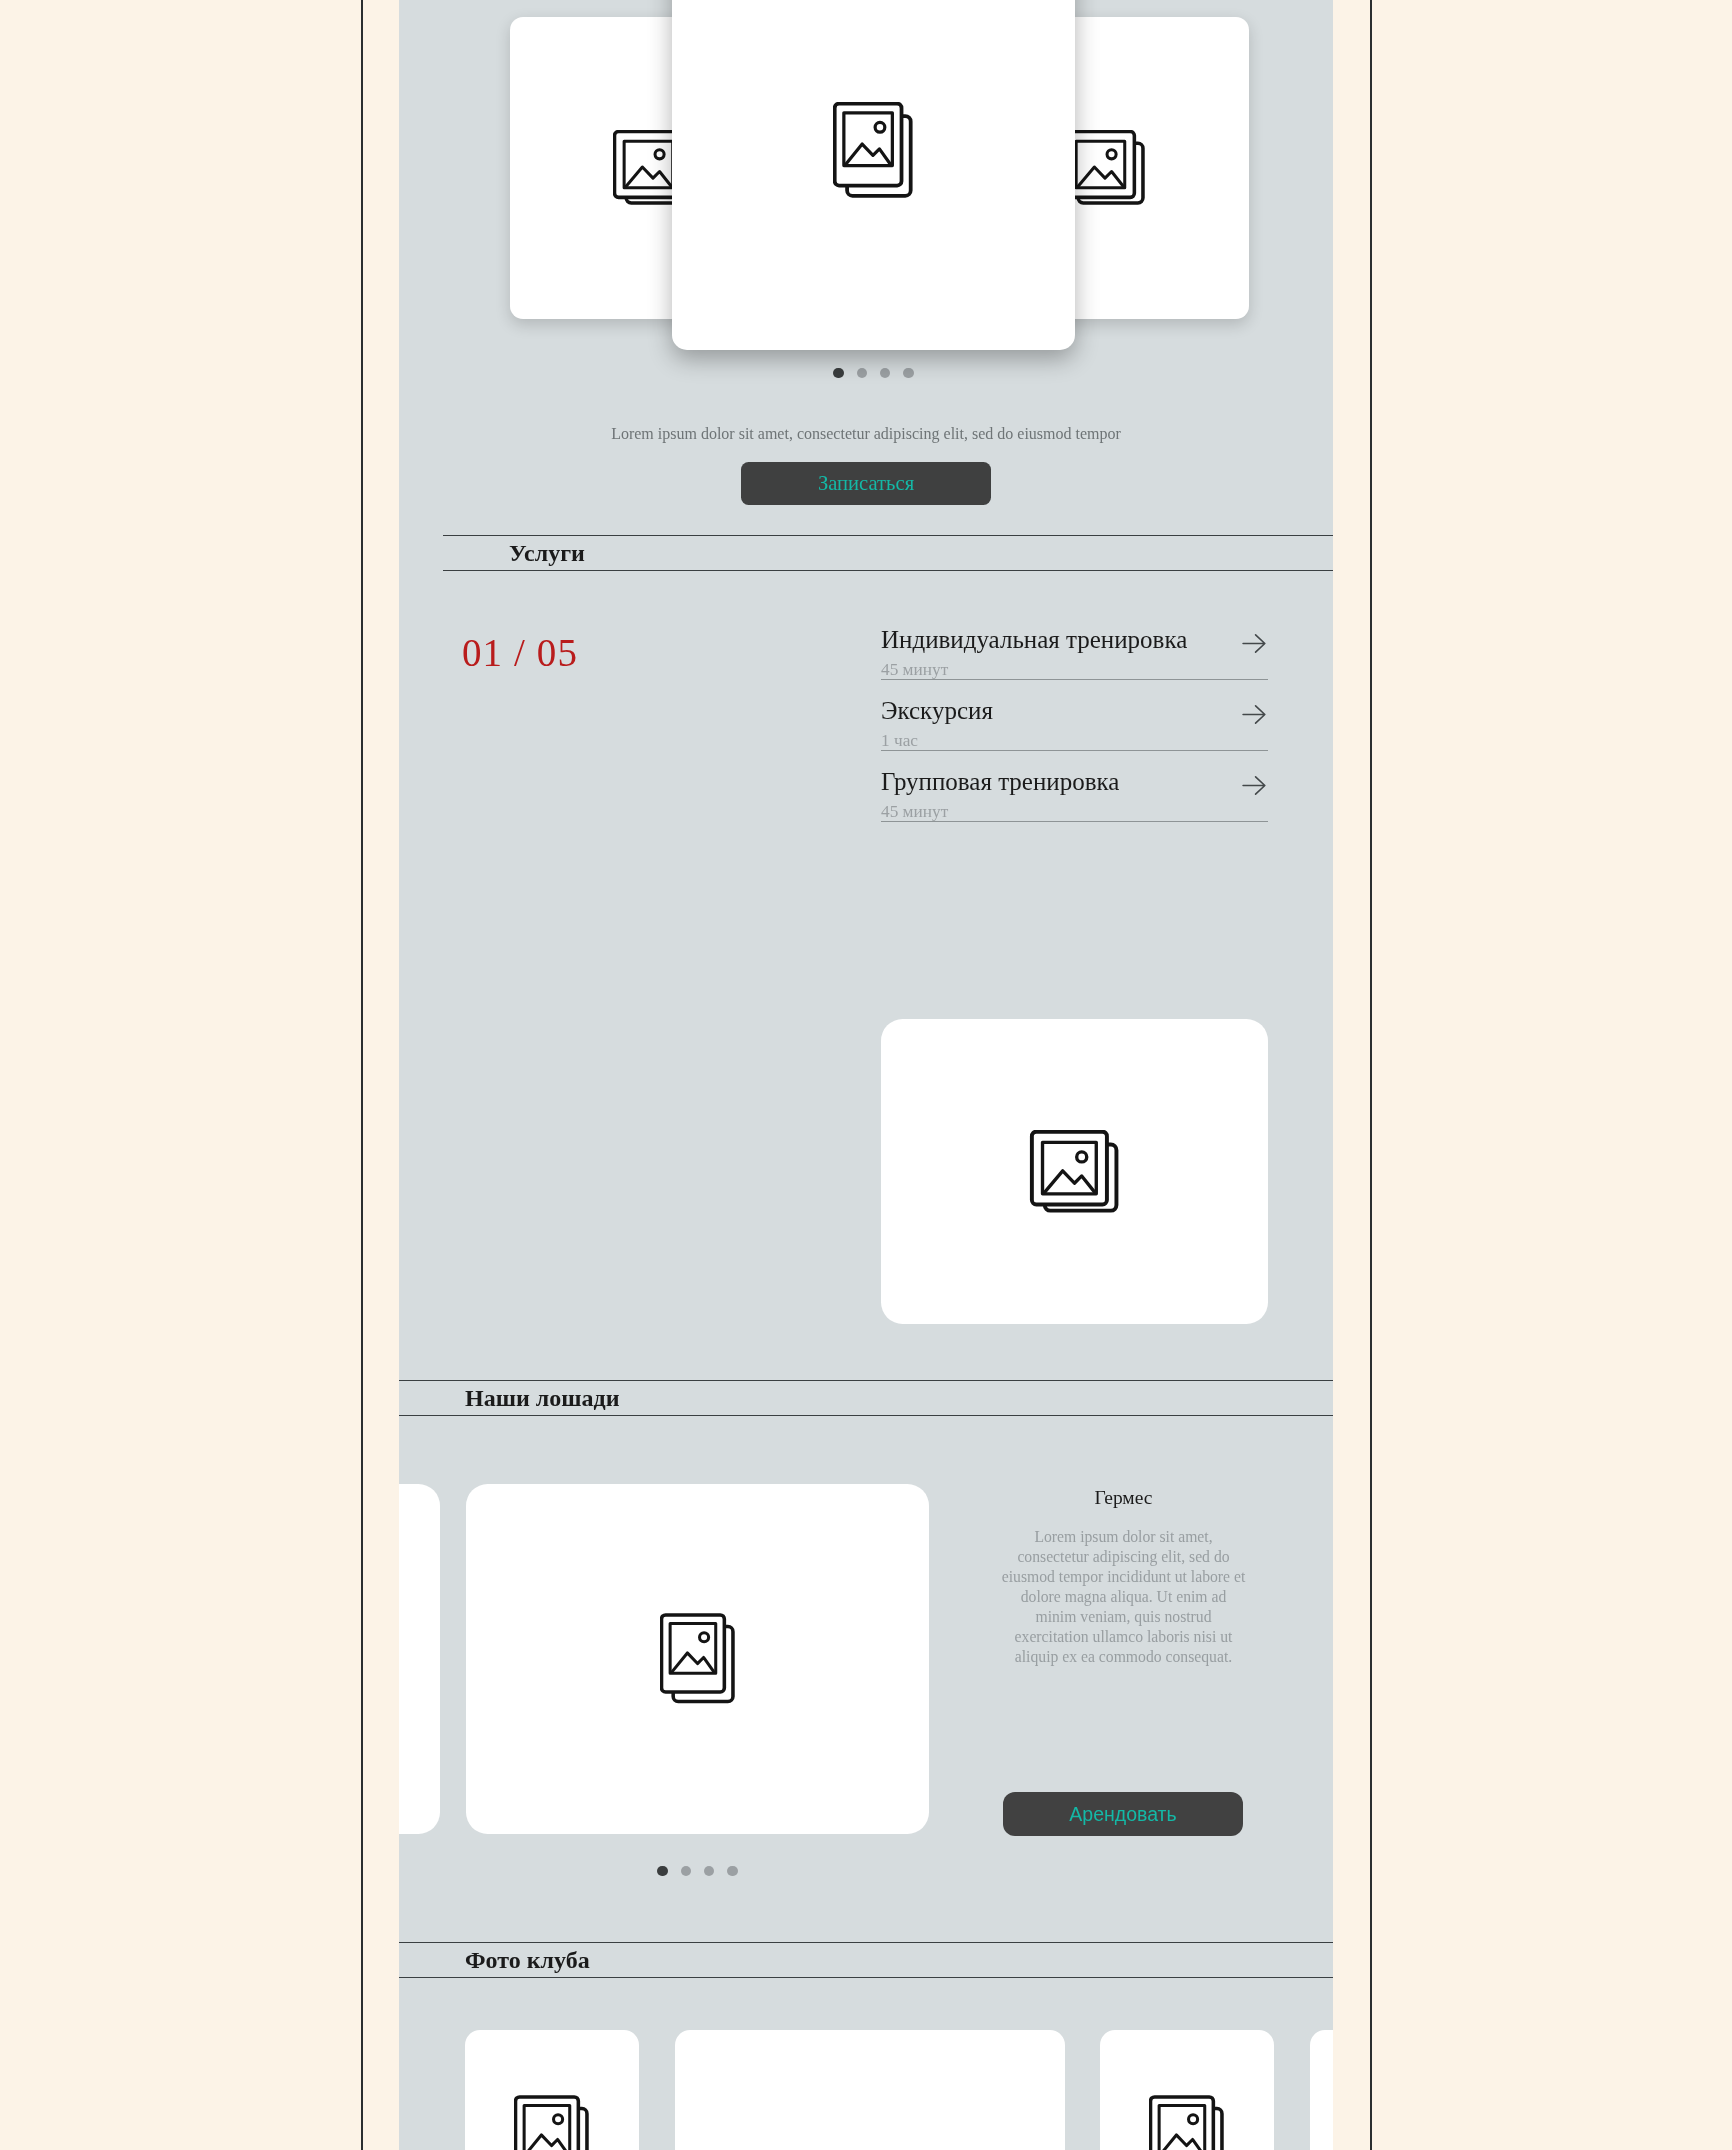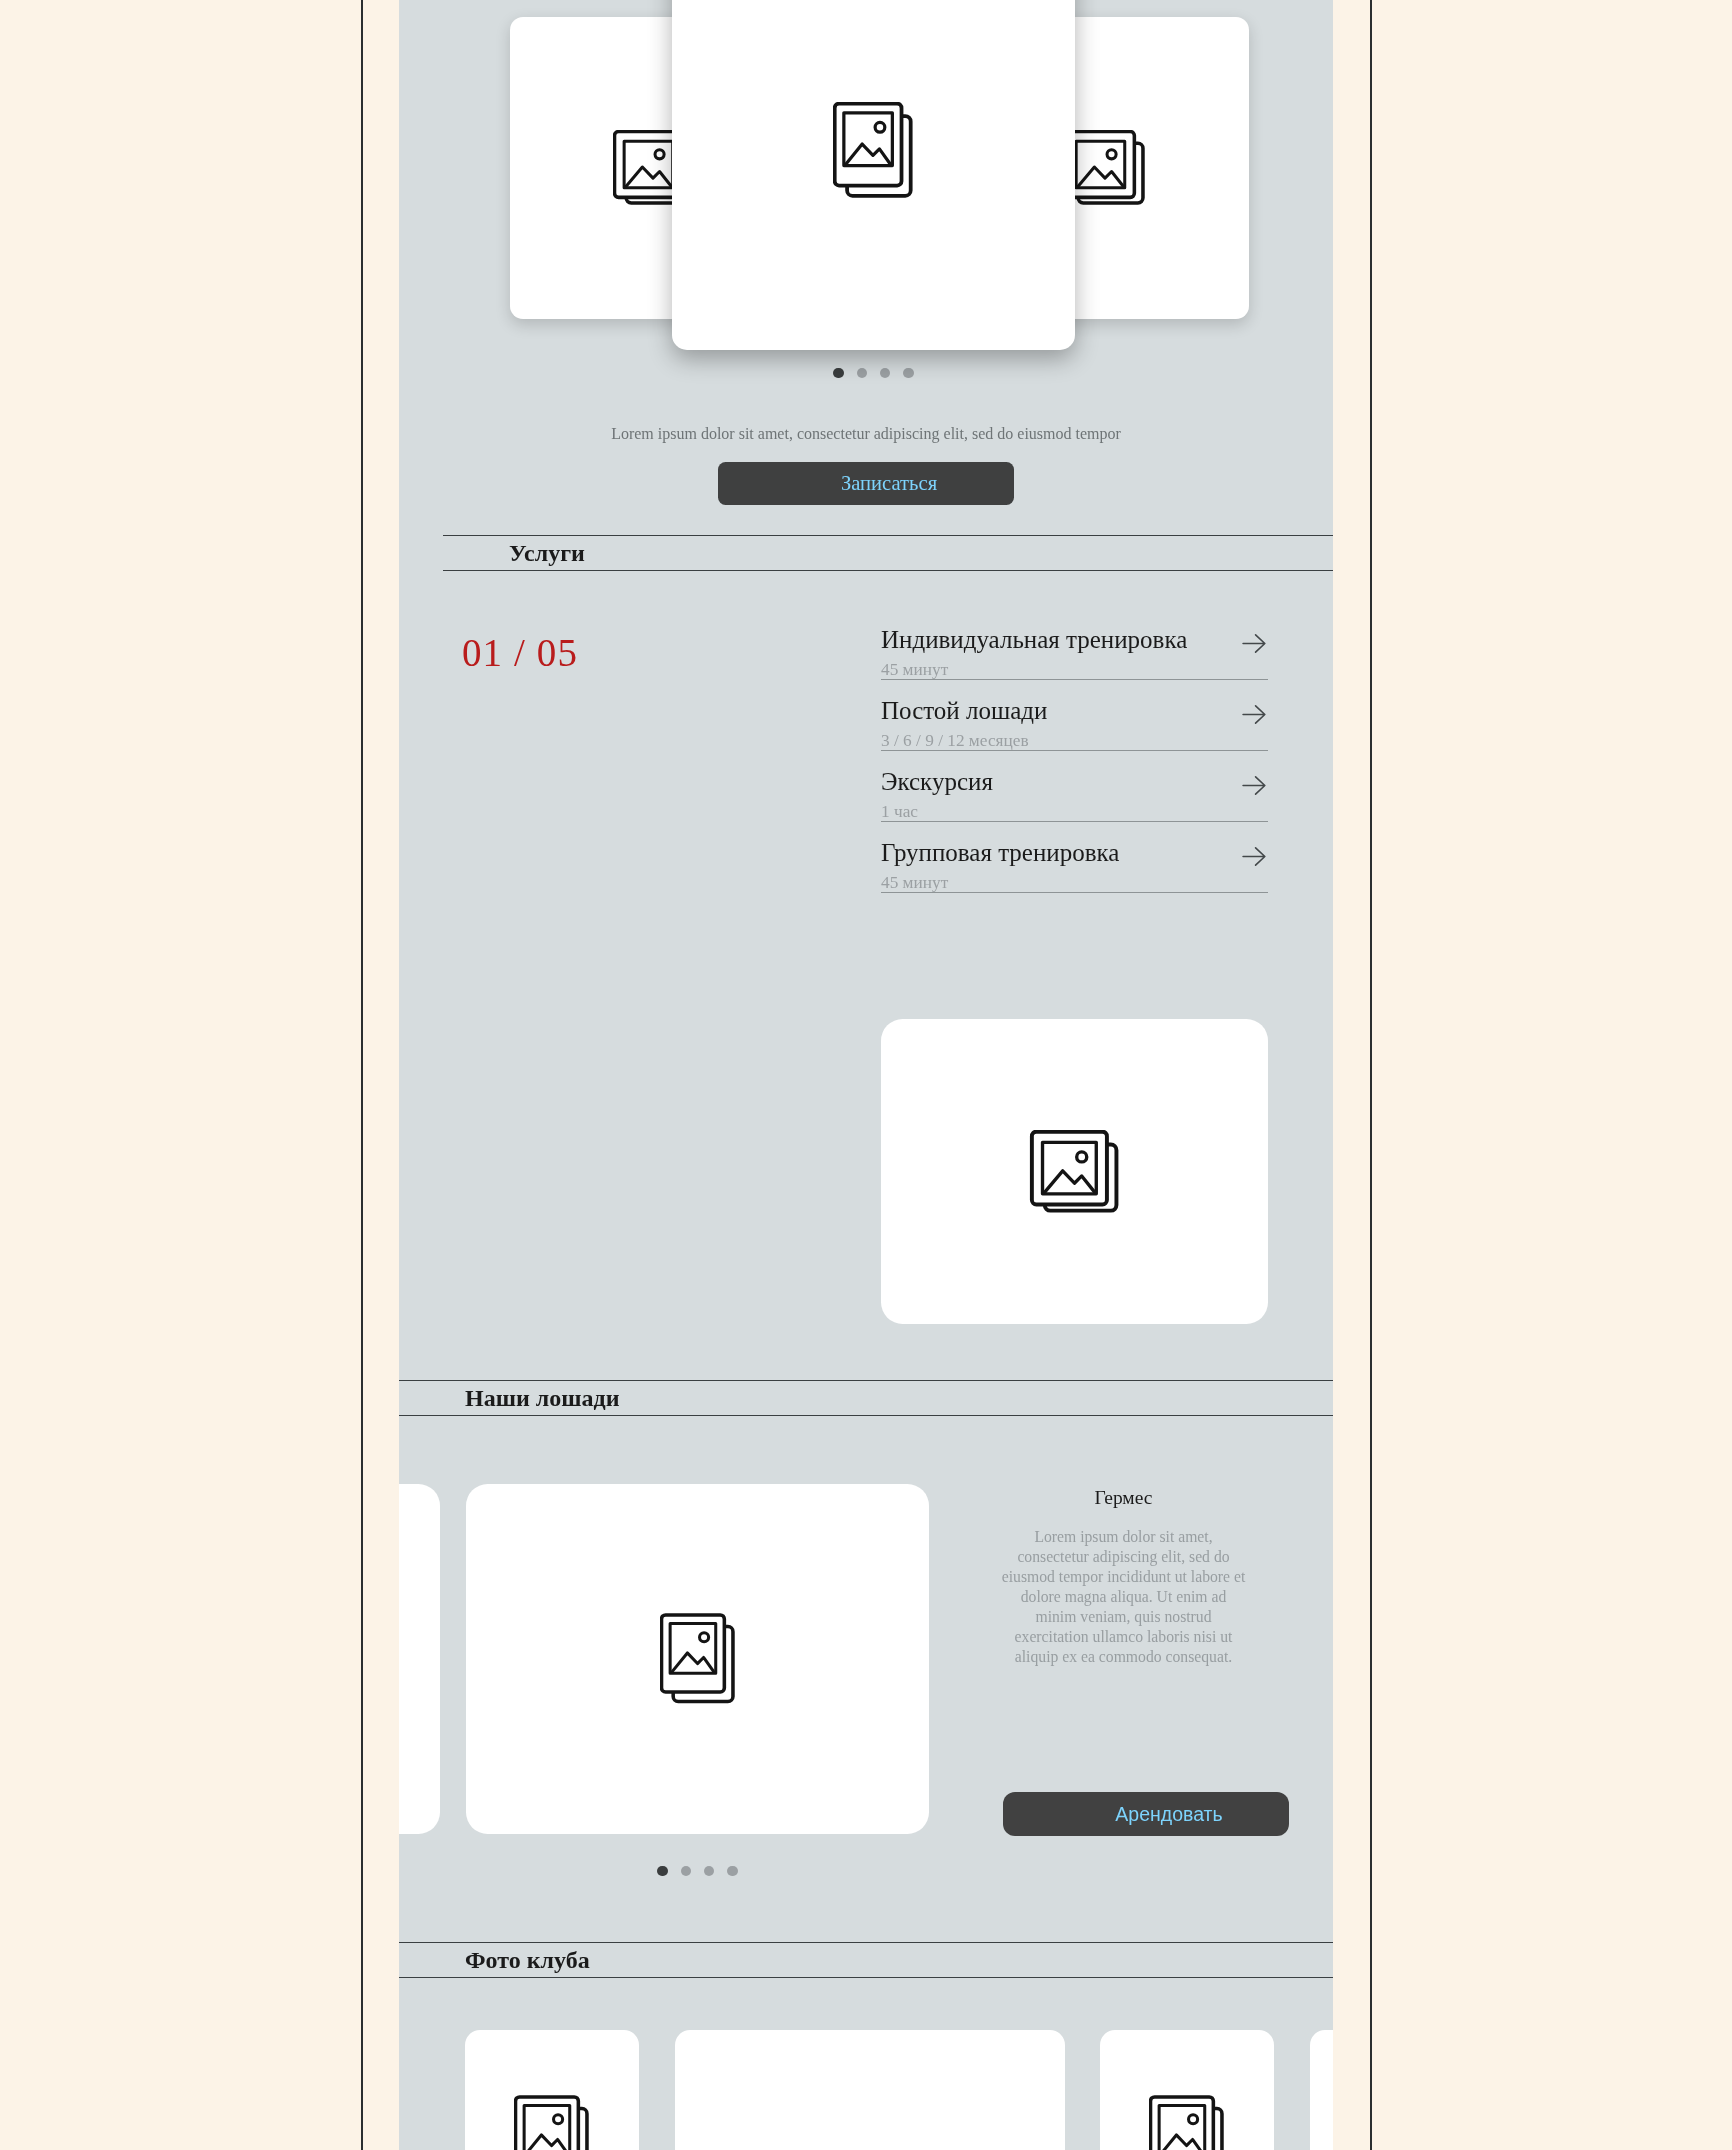--- a/index.html
+++ b/index.html
@@ -16,21 +16,21 @@
         box-shadow:0 8.7px 23px rgba(0,0,0,.30);z-index:2;}
 
   .dots{position:absolute;display:flex;gap:13px;justify-content:center;}
   .dots.hero{left:273px;top:368px;width:403px;}
   .dots.horses{left:67px;top:1866px;width:463px;}
   .dot{width:10.3px;height:10.3px;border-radius:50%;background:#9BA0A3;}
   .dot.active{background:#3A3D3E;}
 
   .hero-name{position:absolute;left:0;right:0;top:398px;text-align:center;font-size:23px;line-height:25px;}
   .hero-desc{position:absolute;left:0;right:0;top:425px;text-align:center;font-size:16px;line-height:18.4px;color:#6E7476;}
-  .btn{display:flex;align-items:center;justify-content:center;background:#3F4040;color:#7dd3fc;cursor:pointer;padding-left:46px;}
+  .btn{display:flex;align-items:center;justify-content:center;background:#3F4040;color:#14b8a6;cursor:pointer;}
   .hero-btn{position:absolute;left:50%;transform:translateX(-50%);top:462px;width:250px;height:43px;
         border-radius:7.6px;font-size:20.6px;}
 
   .band{position:absolute;left:0;right:0;height:34px;border-top:1.6px solid #3A3F41;border-bottom:1.6px solid #3A3F41;
         display:flex;align-items:center;padding-left:66px;font-size:24px;font-weight:700;box-sizing:content-box;}
   .band.services{top:535px;margin-left:44px;} .band.horses{top:1380px;} .band.gallery{top:1942px;}
 
   .counter{position:absolute;left:63px;top:633px;font-size:39px;line-height:39px;letter-spacing:1.1px;color:#b91c1c;}
   .services-list{position:absolute;left:482px;top:609px;width:387px;}
   .service-row{position:relative;height:71px;box-sizing:border-box;border-bottom:1.1px solid #8E9496;
@@ -121,29 +121,20 @@
     <div class="band services">
       <span>Услуги</span>
     </div>
 
     <div class="counter">01 / 05</div>
 
     <div class="services-list">
       <div class="service-row">
         <div class="service-title">Индивидуальная тренировка</div>
         <div class="service-duration">45 минут</div>
-        <span class="arrow">
-          <svg width="25" height="23" viewBox="0 0 46 42">
-              <use href="#icon-arrow"></use>
-            </svg>
-          </span>
-      </div>
-      <div class="service-row">
-        <div class="service-title">Постой лошади</div>
-        <div class="service-duration">3 / 6 / 9 / 12 месяцев</div>
         <span class="arrow">
           <svg width="25" height="23" viewBox="0 0 46 42">
               <use href="#icon-arrow"></use>
             </svg>
           </span>
       </div>
       <div class="service-row">
         <div class="service-title">Экскурсия</div>
         <div class="service-duration">1 час</div>
         <span class="arrow">

